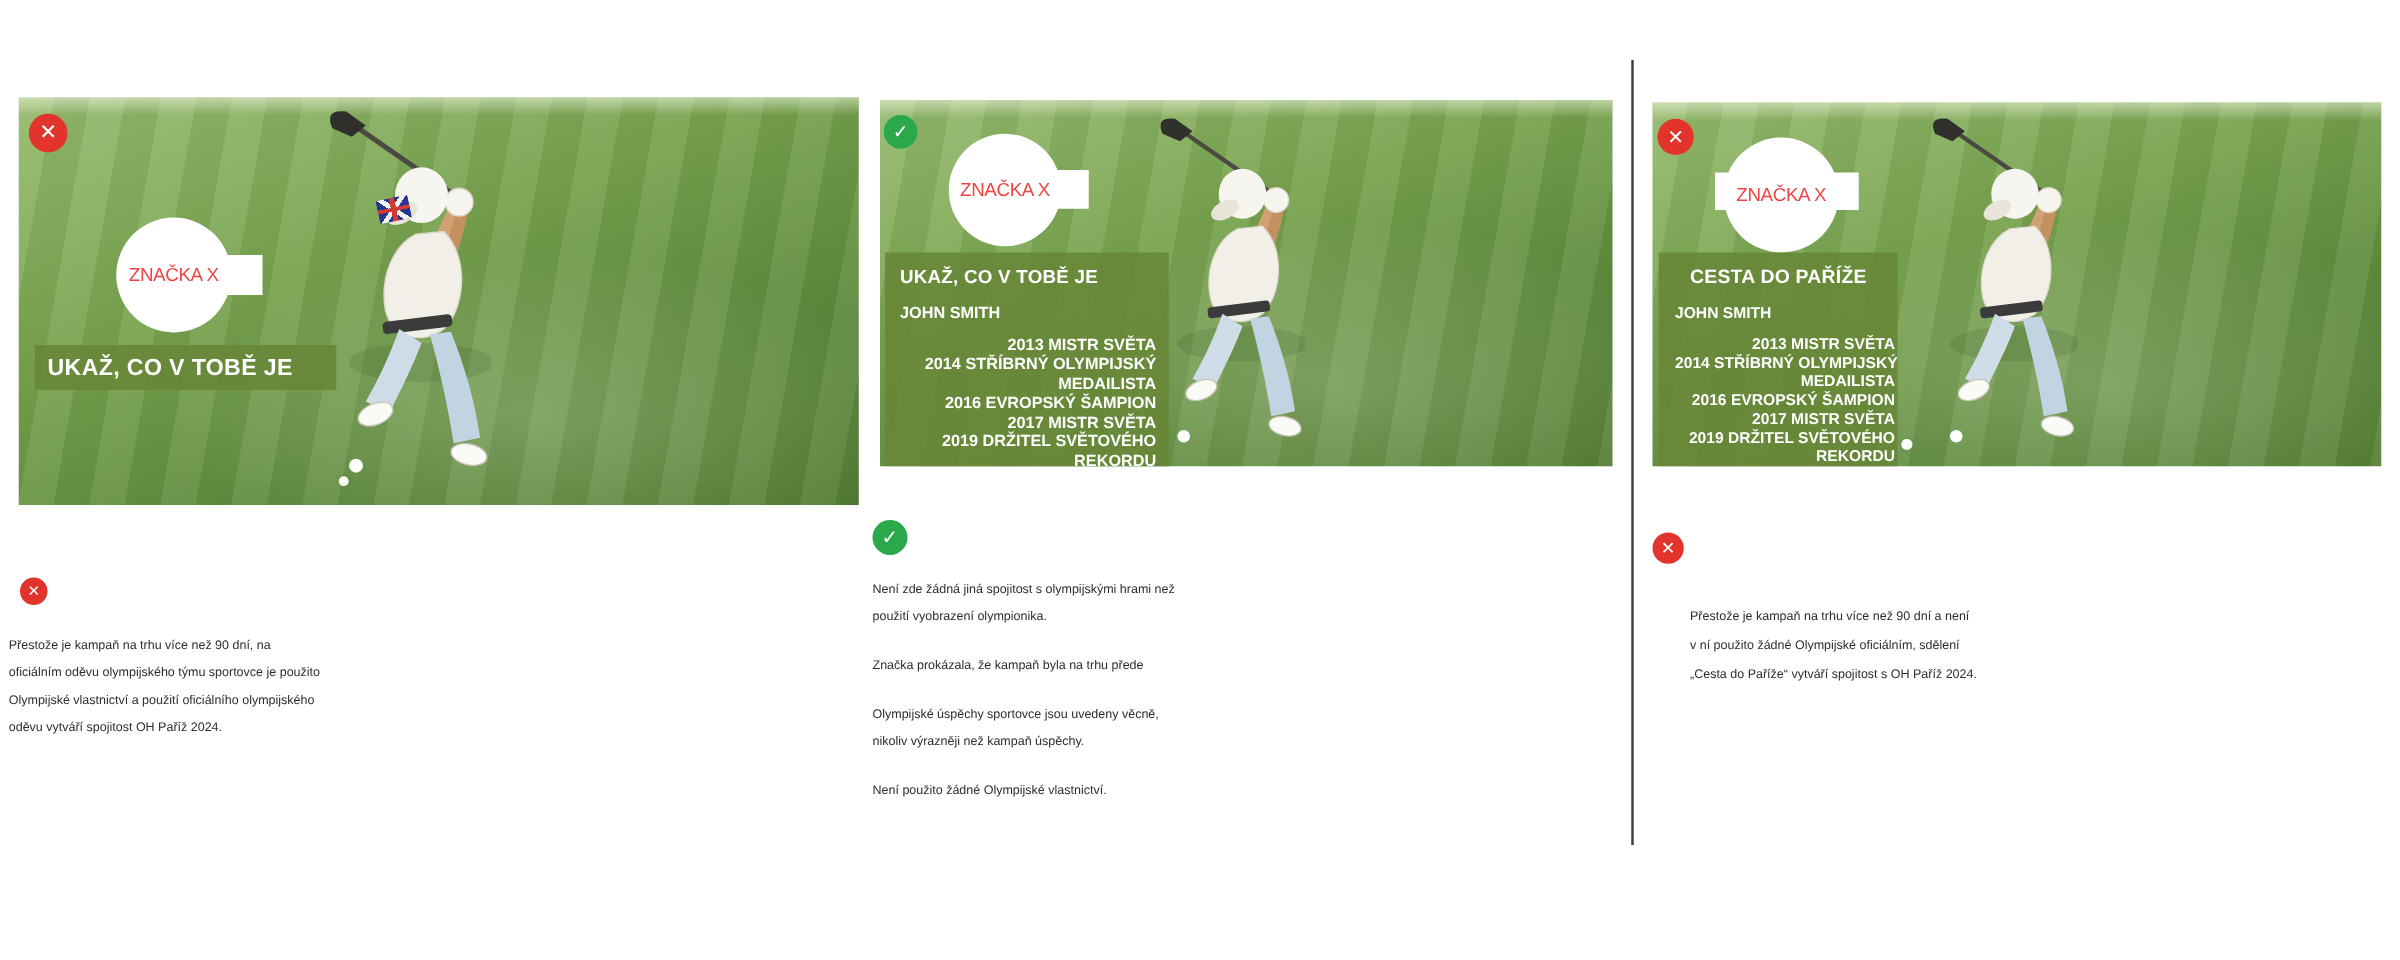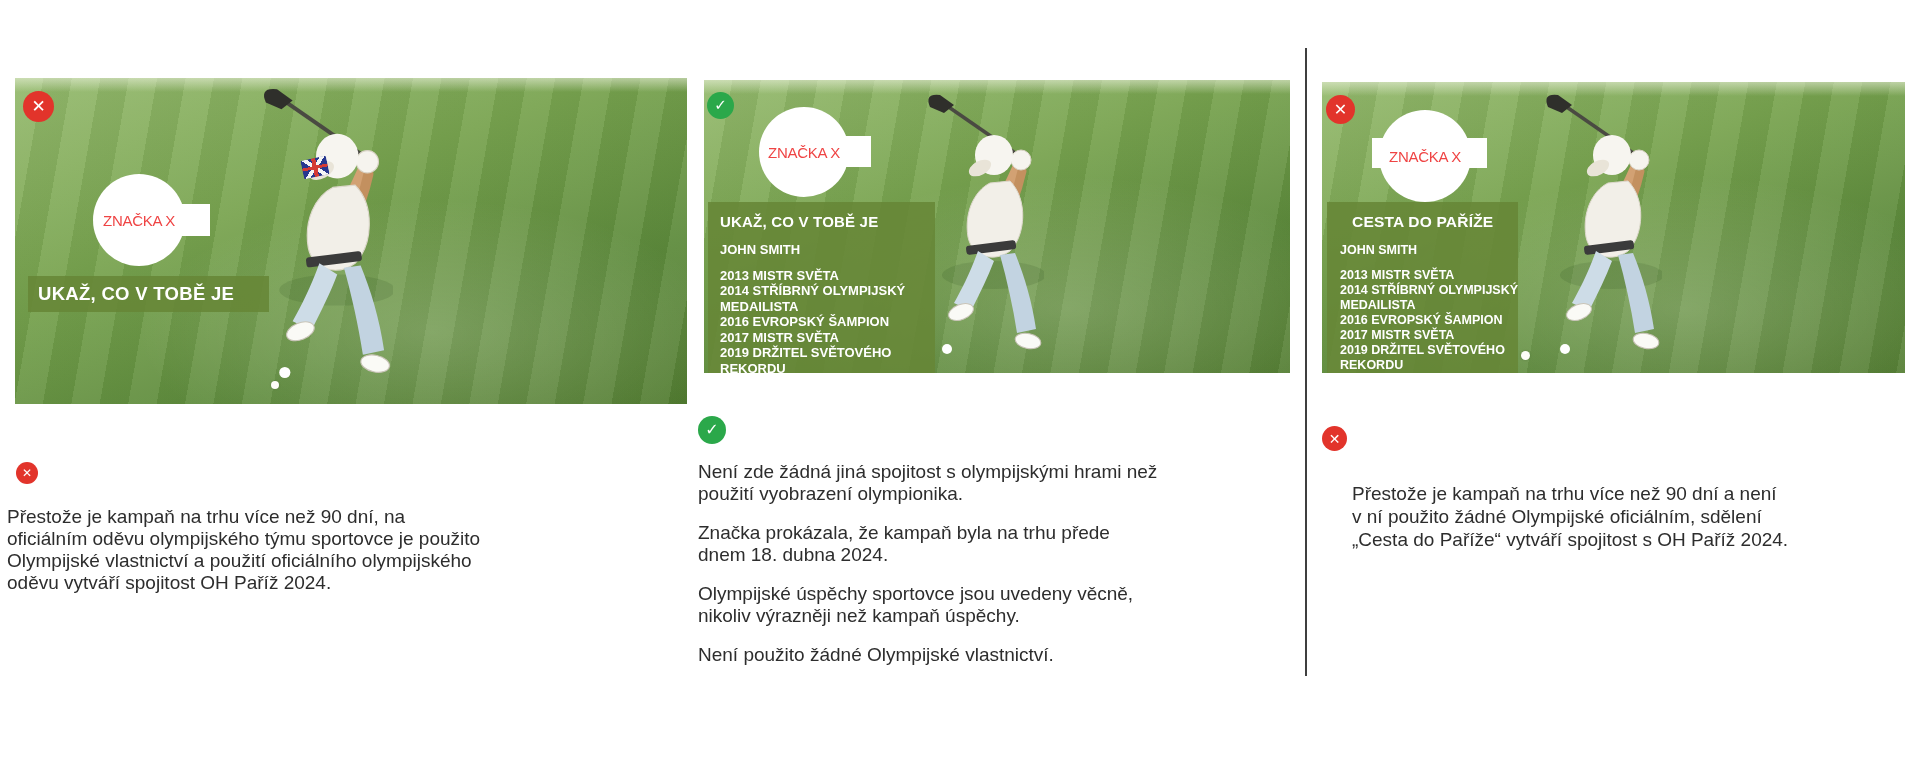--- a/index.html
+++ b/index.html
@@ -31,24 +31,24 @@
   }
   .brand-tab { position:absolute; background:#ffffff; z-index:2; }
   .overlay { position:absolute; background:var(--overlay-green); color:#ffffff; z-index:4; }
   .banner-title {
     font-weight:700; font-size:18.5px; letter-spacing:0.3px;
     display:flex; align-items:center; padding-left:10px; white-space:nowrap;
   }
   .box-title { font-weight:700; font-size:15px; letter-spacing:0.2px; margin:0 0 12px 0; white-space:nowrap; }
   .athlete-name { font-weight:700; font-size:13px; margin:0 0 10px 0; }
   .achievements { font-weight:700; }
-  .ach-line { white-space:nowrap; }
+  .ach-line { white-space:nowrap;text-align:right; }
   .p2 .ach-line, .p2 .athlete-name { font-size:13px; line-height:15.5px; }
   .p3 .ach-line, .p3 .athlete-name { font-size:12.5px; line-height:15px; }
-  .note-text { position:absolute; color:#2d2d2d; font-size:19px; }
+  .note-text { position:absolute; color:#2d2d2d; font-size:10px; }
   .note-text p { margin:0 0 17px 0; }
   .note-line { line-height:22px; white-space:nowrap; }
   .golfer { position:absolute; z-index:1; }
   .ball-dot { position:absolute; background:#fdfdf8; border-radius:50%; z-index:5; box-shadow:0 0 2px rgba(60,90,40,0.4); }
   .divider { position:absolute; background:#3f3f3f; }
   .uk-flag {
     position:absolute; z-index:6; border-radius:2px; transform:rotate(-12deg);
     background:
       linear-gradient(0deg, transparent 42%, #d43a35 42%, #d43a35 58%, transparent 58%),
       linear-gradient(90deg, transparent 42%, #d43a35 42%, #d43a35 58%, transparent 58%),
@@ -130,21 +130,20 @@
       </div>
     </div>
     <span class="badge pass" style="left:698px; top:416px; width:28px; height:28px; font-size:16px;">✓</span>
     <div class="note-text" style="left:698px; top:461px; width:460px;">
       <p>
         <span class="note-line" style="display:block">Není zde žádná jiná spojitost s olympijskými hrami než</span>
         <span class="note-line" style="display:block">použití vyobrazení olympionika.</span>
       </p>
       <p>
         <span class="note-line" style="display:block">Značka prokázala, že kampaň byla na trhu přede</span>
-        <span class="note-line" style="display:block">dnem 18. dubna 2024.</span>
       </p>
       <p>
         <span class="note-line" style="display:block">Olympijské úspěchy sportovce jsou uvedeny věcně,</span>
         <span class="note-line" style="display:block">nikoliv výrazněji než kampaň úspěchy.</span>
       </p>
       <p>
         <span class="note-line" style="display:block">Není použito žádné Olympijské vlastnictví.</span>
       </p>
     </div>
   </section>

